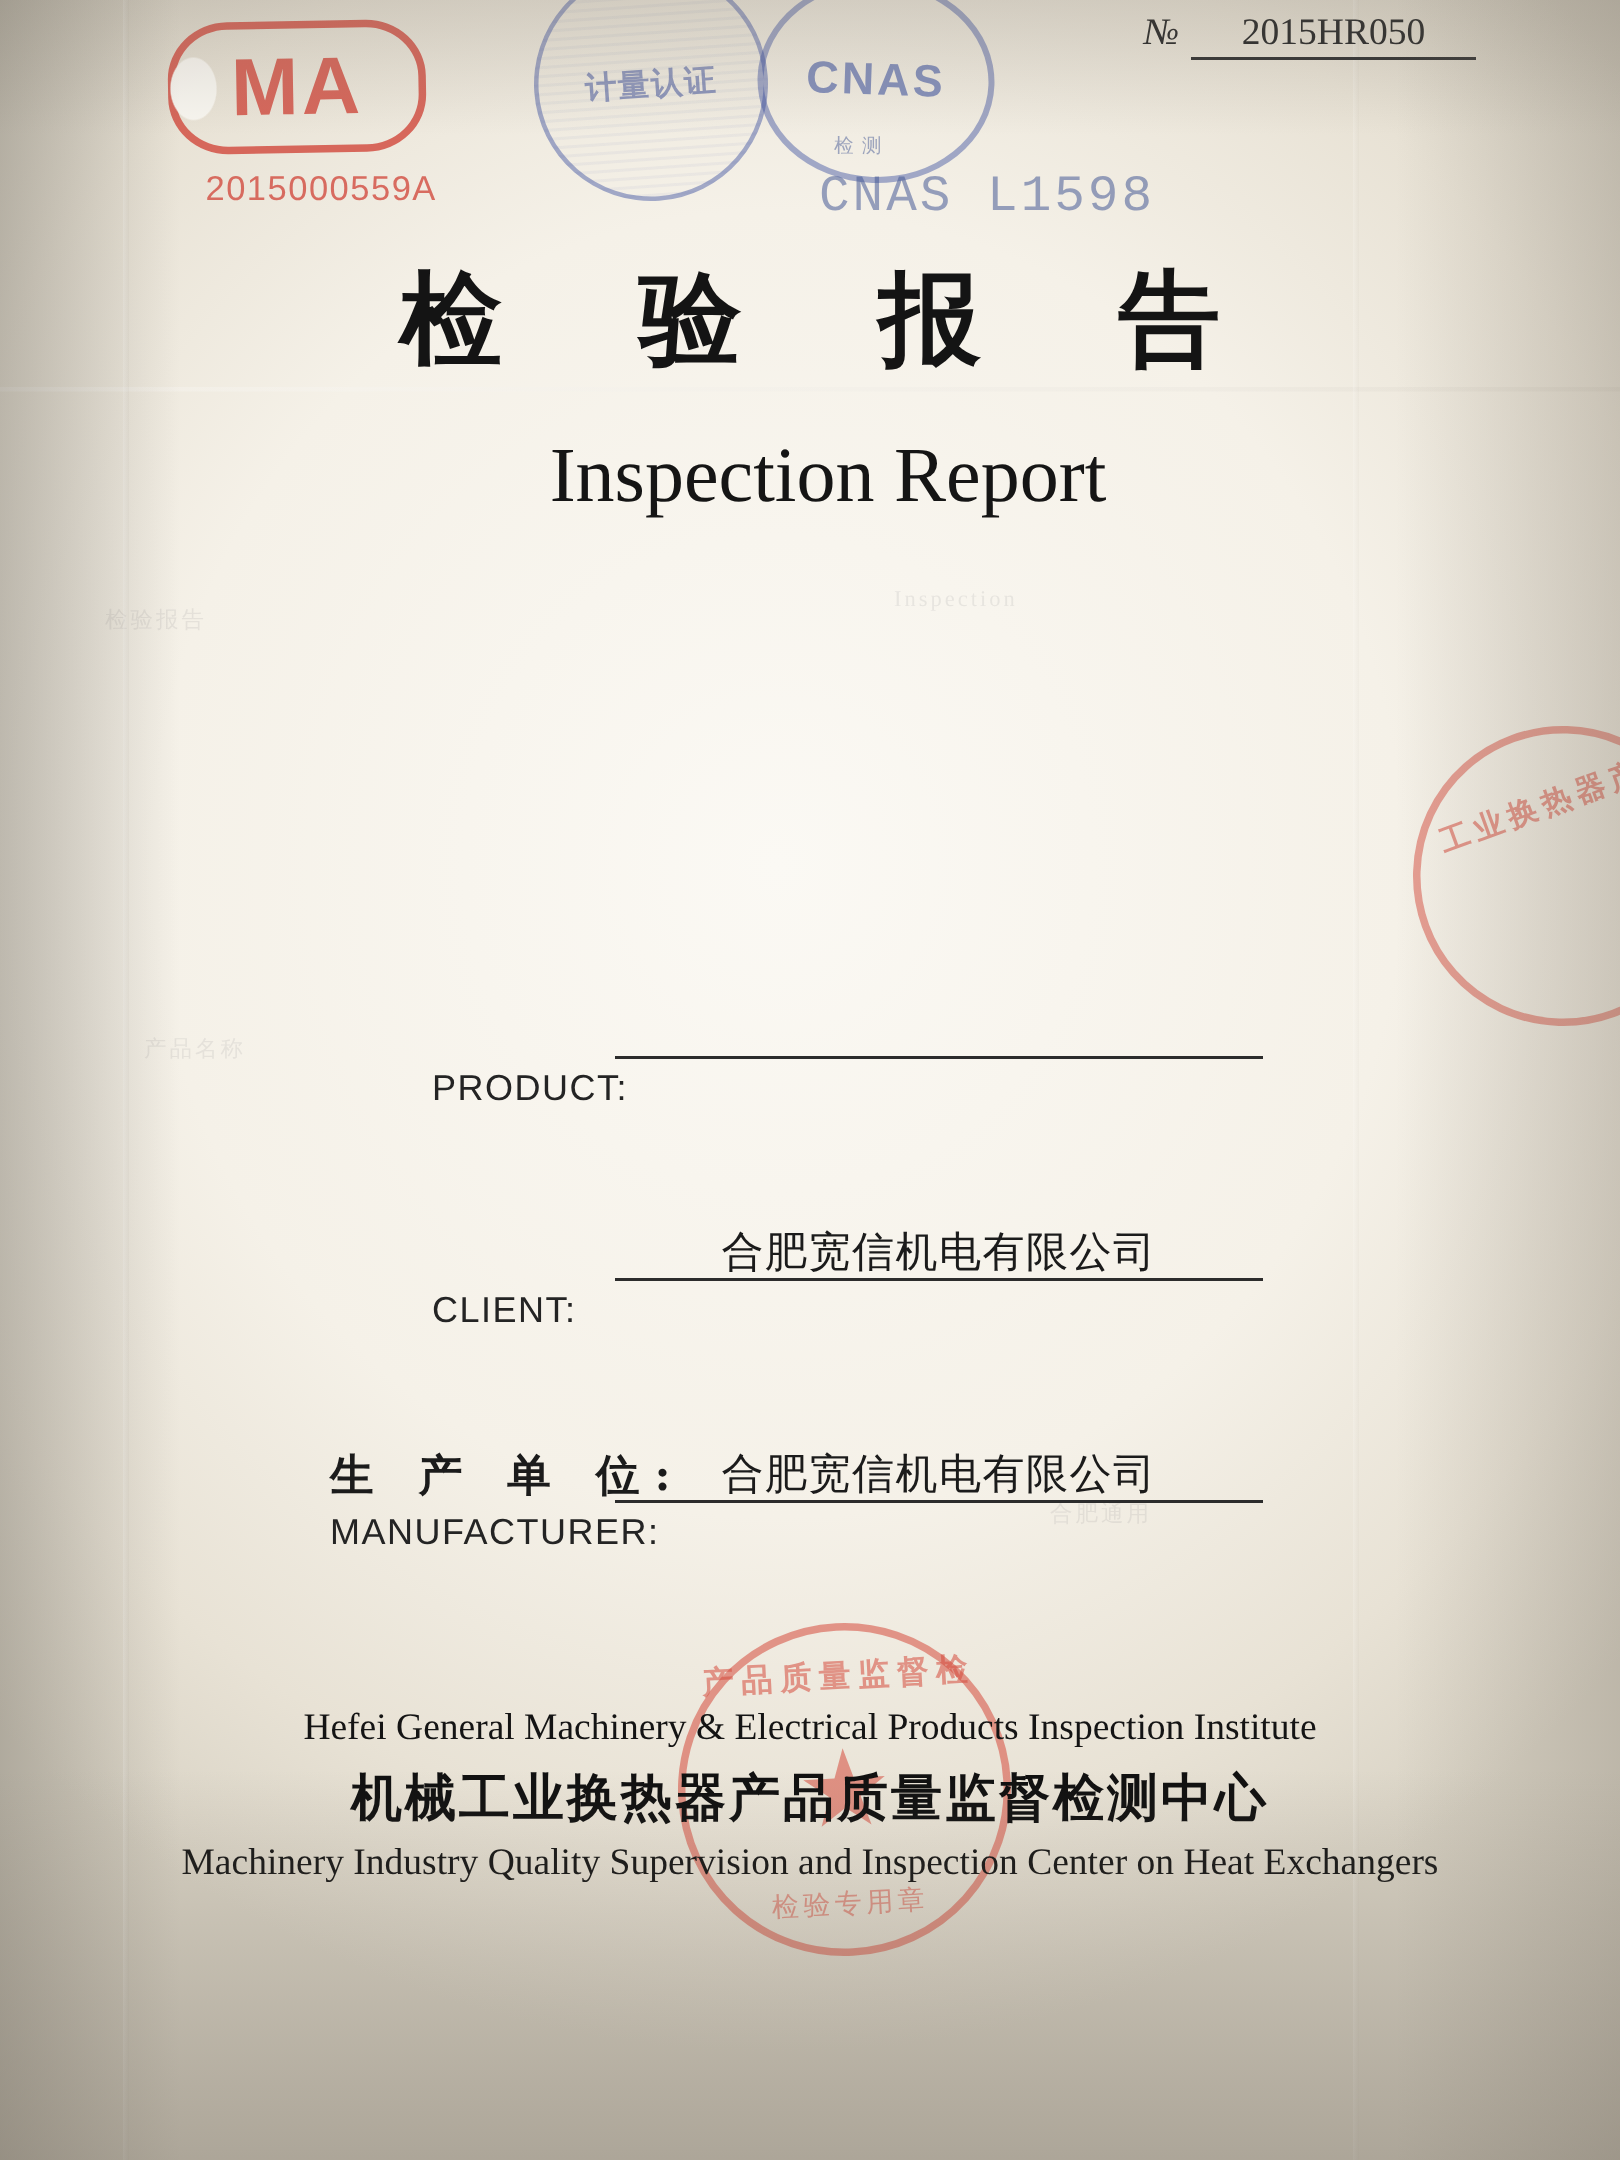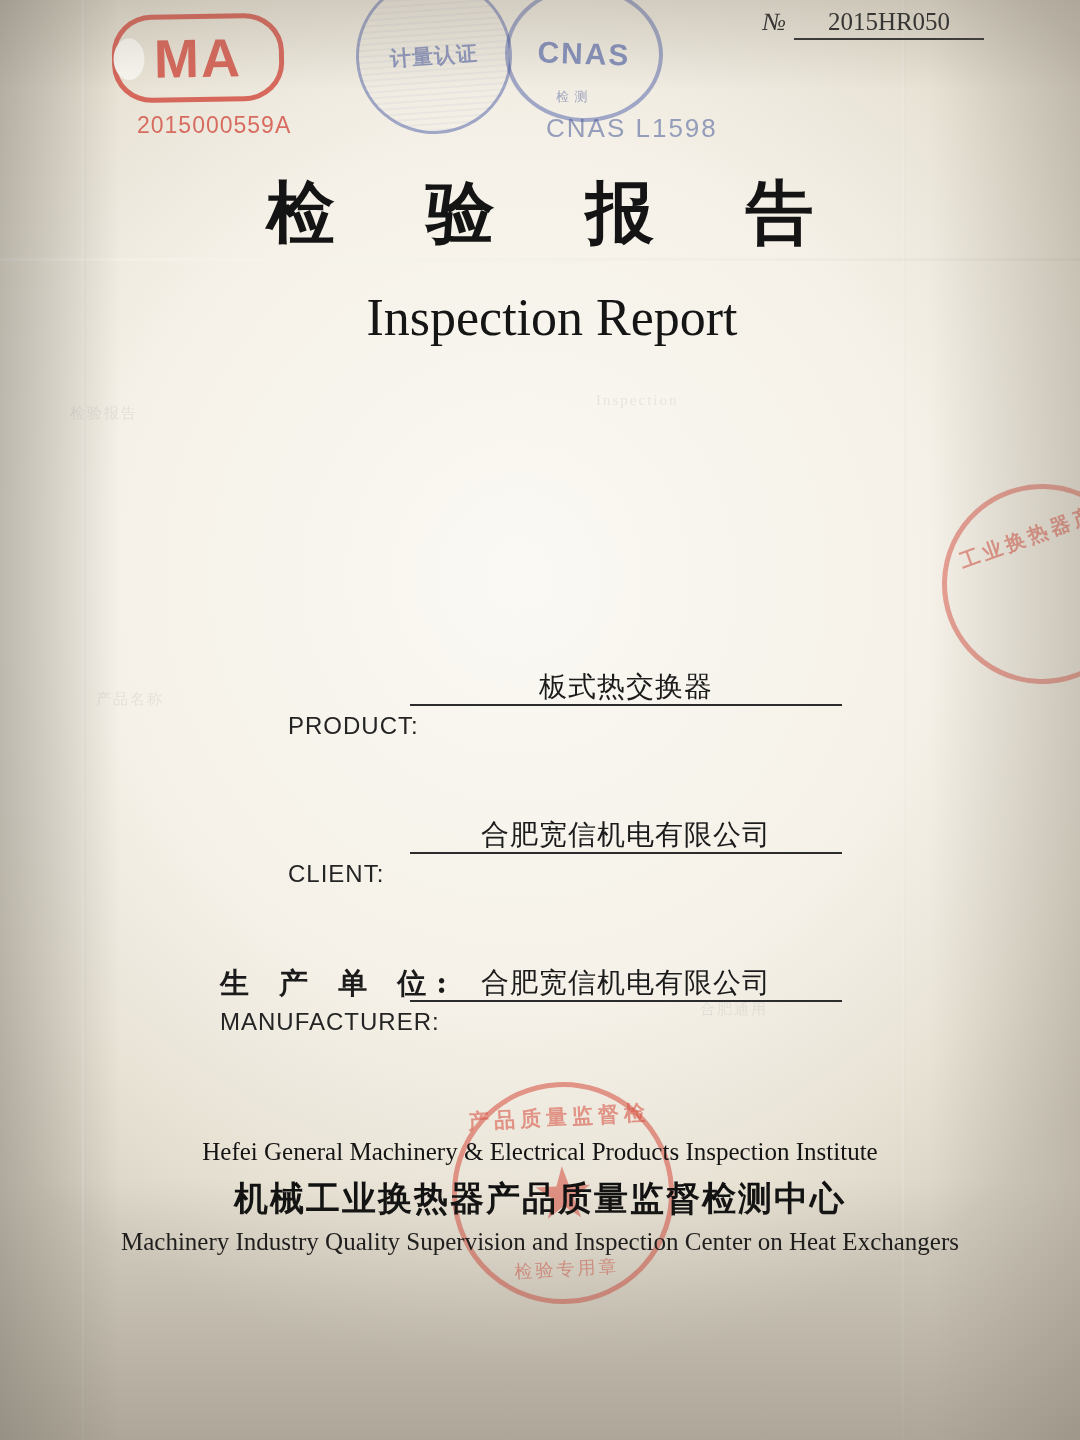--- a/index.html
+++ b/index.html
@@ -104,22 +104,22 @@
   .stamp-b {
     left: 505px; top: -14px; width: 150px; height: 128px;
     border-width: 4px;
     font-size: 30px; font-weight: bold; letter-spacing: 2px;
     color: rgba(45,70,155,0.55);
     transform: rotate(2deg);
   }
   .cnas-sub {
     position: absolute; left: 546px; top: 113px;
     color: rgba(70,90,150,0.55);
-    font-family: Liberation Sans, sans-serif;
-    font-size: 26px; letter-spacing: 2px;
+    font-family: Liberation Mono, monospace;
+    font-size: 34px; letter-spacing: 2px;
   }
   .cnas-mini {
     position: absolute; left: 556px; top: 88px;
     color: rgba(70,90,150,0.5);
     font-family: "Liberation Sans", sans-serif;
     font-size: 13px; letter-spacing: 1px;
   }
   .report-no {
     position: absolute; right: 96px; top: 8px;
     font-size: 25px;
@@ -322,21 +322,20 @@
   <div class="report-no">
     <span class="label">№</span><span class="value">2015HR050</span>
   </div>
 
   <div class="title-cn">检 验 报 告</div>
   <div class="title-en">Inspection Report</div>
 
   <div class="fields">
 
     <div class="field-row row-1">
-      <div class="field-value">板式热交换器</div>
       <div class="field-line"></div>
       <div class="field-en indent">PRODUCT:</div>
     </div>
 
     <div class="field-row row-2">
       <div class="field-value">合肥宽信机电有限公司</div>
       <div class="field-line"></div>
       <div class="field-en indent">CLIENT:</div>
     </div>
 

